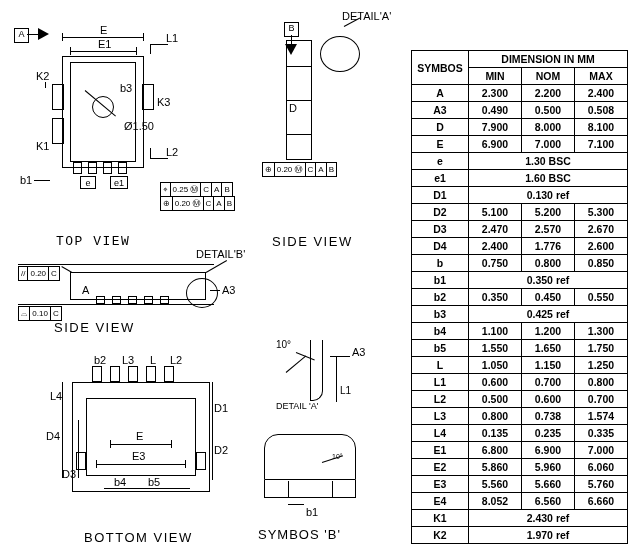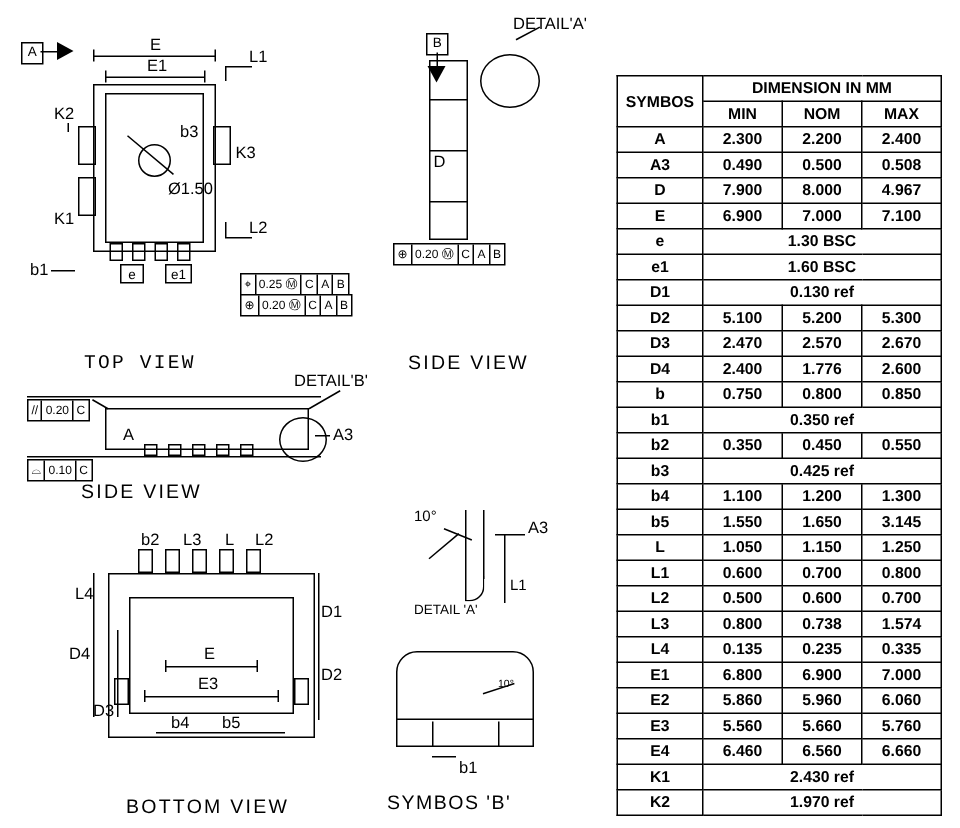--- a/index.html
+++ b/index.html
@@ -71,21 +71,21 @@
 
     <div class="box" style="left:142px;top:84px;width:12px;height:26px;"></div>
 
     <div class="box" style="left:73px;top:162px;width:9px;height:12px;"></div>
     <div class="box" style="left:88px;top:162px;width:9px;height:12px;"></div>
     <div class="box" style="left:103px;top:162px;width:9px;height:12px;"></div>
     <div class="box" style="left:118px;top:162px;width:9px;height:12px;"></div>
 
     <div class="abs" style="left:92px;top:96px;width:20px;height:20px;border:1px solid #000;border-radius:50%;"></div>
     <div class="abs" style="left:85px;top:90px;width:40px;height:1px;background:#000;transform:rotate(40deg);transform-origin:left center;"></div>
-    <div class="lbl" style="left:112px;top:122px;"><span>Ø1.50</span></div>
+    <div class="lbl" style="left:124px;top:122px;"><span>Ø1.50</span></div>
 
     <div class="lbl" style="left:36px;top:72px;"><span>K2</span></div>
     <div class="vline" style="left:45px;top:82px;height:6px;"></div>
     <div class="lbl" style="left:157px;top:98px;"><span>K3</span></div>
     <div class="lbl" style="left:36px;top:142px;"><span>K1</span></div>
 
     <div class="lbl" style="left:120px;top:84px;"><span>b3</span></div>
 
     <div class="lbl" style="left:166px;top:34px;"><span>L1</span></div>
     <div class="hline" style="left:150px;top:44px;width:18px;"></div>
@@ -283,21 +283,21 @@
         <tr>
           <td class="sym">A3</td>
           <td class="v">0.490</td>
           <td class="v">0.500</td>
           <td class="v">0.508</td>
         </tr>
         <tr>
           <td class="sym">D</td>
           <td class="v">7.900</td>
           <td class="v">8.000</td>
-          <td class="v">4.967</td>
+          <td class="v">8.100</td>
         </tr>
         <tr>
           <td class="sym">E</td>
           <td class="v">6.900</td>
           <td class="v">7.000</td>
           <td class="v">7.100</td>
         </tr>
         <tr>
           <td class="sym">e</td>
           <td colspan="3" class="span3">1.30 BSC</td>
@@ -351,21 +351,21 @@
         <tr>
           <td class="sym">b4</td>
           <td class="v">1.100</td>
           <td class="v">1.200</td>
           <td class="v">1.300</td>
         </tr>
         <tr>
           <td class="sym">b5</td>
           <td class="v">1.550</td>
           <td class="v">1.650</td>
-          <td class="v">3.145</td>
+          <td class="v">1.750</td>
         </tr>
         <tr>
           <td class="sym">L</td>
           <td class="v">1.050</td>
           <td class="v">1.150</td>
           <td class="v">1.250</td>
         </tr>
         <tr>
           <td class="sym">L1</td>
           <td class="v">0.600</td>
@@ -403,21 +403,21 @@
           <td class="v">6.060</td>
         </tr>
         <tr>
           <td class="sym">E3</td>
           <td class="v">5.560</td>
           <td class="v">5.660</td>
           <td class="v">5.760</td>
         </tr>
         <tr>
           <td class="sym">E4</td>
-          <td class="v">6.460</td>
+          <td class="v">8.052</td>
           <td class="v">6.560</td>
           <td class="v">6.660</td>
         </tr>
         <tr>
           <td class="sym">K1</td>
           <td colspan="3" class="span3">2.430 ref</td>
         </tr>
         <tr>
           <td class="sym">K2</td>
           <td colspan="3" class="span3">1.970 ref</td>

